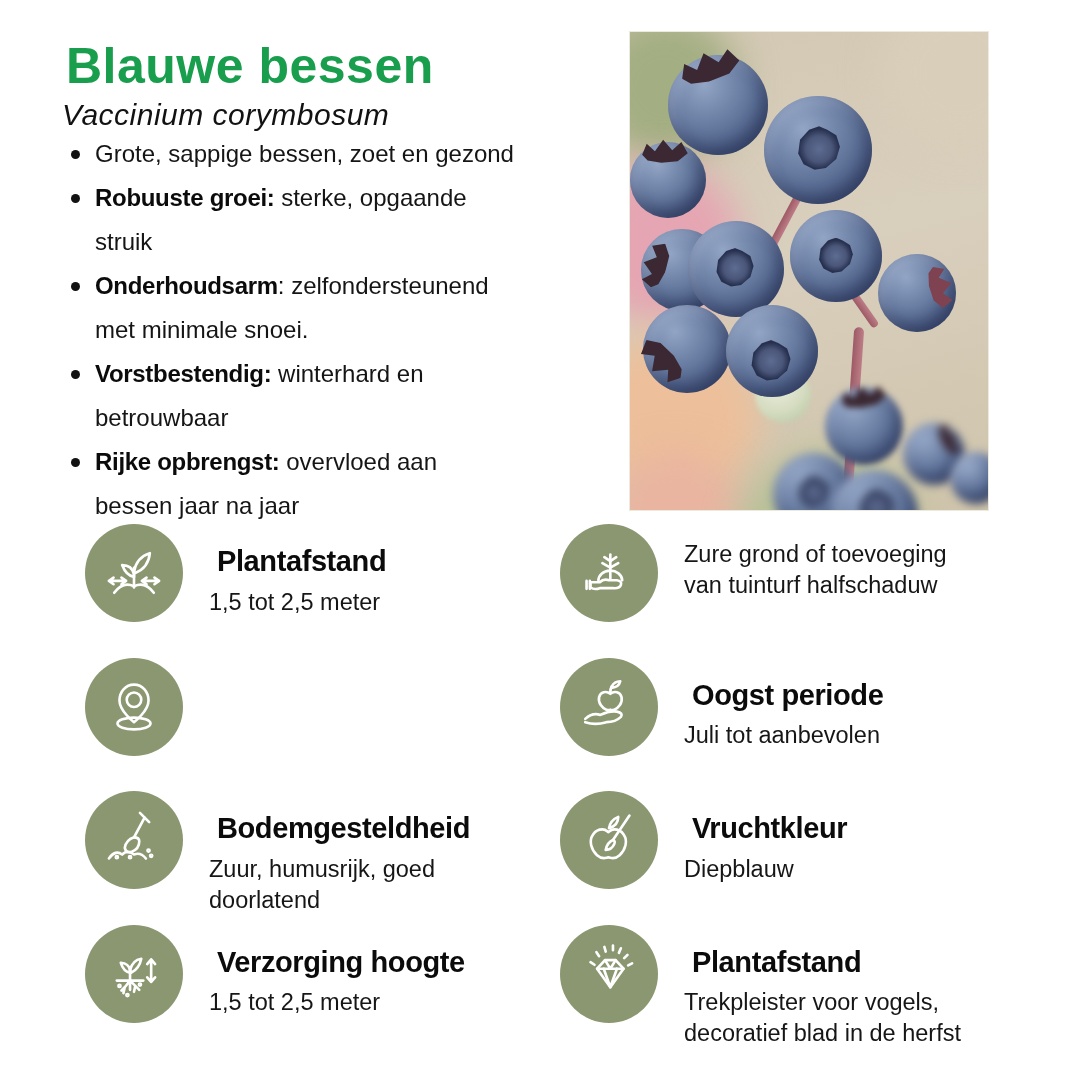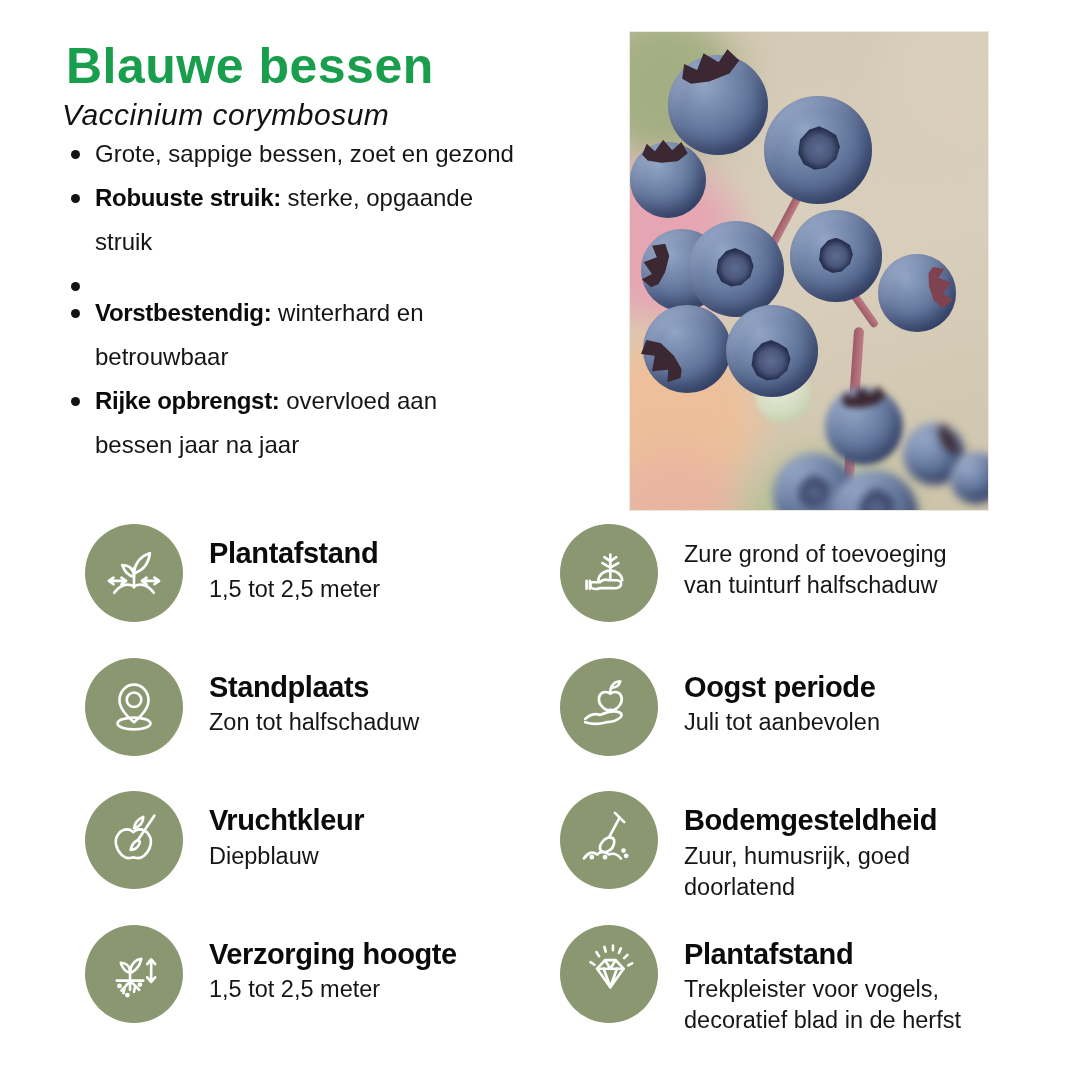--- a/index.html
+++ b/index.html
@@ -40,45 +40,47 @@
   .blur2{filter:blur(2px);} .blur3{filter:blur(3px);} .blur4{filter:blur(4px);}
 
   
   .specs{position:absolute;left:85px;top:524px;width:960px;display:grid;
          grid-template-columns:475px 1fr;grid-template-rows:repeat(4,133.5px);}
   .spec{display:flex;align-items:flex-start;gap:26px;}
   .circle{flex:0 0 98px;width:98px;height:98px;border-radius:50%;background:#8a9770;
           display:flex;align-items:center;justify-content:center;}
   .circle svg{width:66px;height:66px;}
   .spec-text{padding-top:12px;min-width:0;}
-  .spec-text h3{margin:0;font-size:29px;font-weight:800;letter-spacing:-.4px;line-height:1.2;color:#0b0b0b;}
+  .spec-text h3{margin:8px;font-size:29px;font-weight:800;letter-spacing:-.4px;line-height:1.2;color:#0b0b0b;}
   .spec-text p{margin:3px 0 0;font-size:23.5px;line-height:31px;white-space:pre-line;color:#161616;}
 </style>
 </head>
 <body>
 
 <div class="canvas">
 
   <div class="header">
     <h1 class="title">Blauwe bessen</h1>
     <h2 class="subtitle">Vaccinium corymbosum</h2>
   </div>
 
   <ul class="features">
     <li>
       <span class="dot"></span>
       <p class="ft"><b></b><span>Grote, sappige bessen, zoet en gezond</span></p>
     </li>
     <li>
       <span class="dot"></span>
-      <p class="ft"><b>Robuuste struik:</b><span> sterke, opgaande
+      <p class="ft"><b>Robuuste groei:</b><span> sterke, opgaande
 struik</span></p>
     </li>
     <li>
       <span class="dot"></span>
+      <p class="ft"><b>Onderhoudsarm</b><span>: zelfondersteunend
+met minimale snoei.</span></p>
     </li>
     <li>
       <span class="dot"></span>
       <p class="ft"><b>Vorstbestendig:</b><span> winterhard en
 betrouwbaar</span></p>
     </li>
     <li>
       <span class="dot"></span>
       <p class="ft"><b>Rijke opbrengst:</b><span> overvloed aan
 bessen jaar na jaar</span></p>
@@ -178,73 +180,69 @@
     </div>
 
     <div class="spec">
       <div class="circle">
         <svg viewBox="0 0 100 100" fill="none" stroke="#fff" stroke-width="4" stroke-linecap="round" stroke-linejoin="round">
           <ellipse cx="50" cy="75" rx="25" ry="9"></ellipse>
           <path d="M50 16 C37 16 28 27 28 40 C28 56 50 73 50 73 C50 73 72 56 72 40 C72 27 63 16 50 16 Z"></path>
           <circle cx="50" cy="39" r="11"></circle>
         </svg>
       </div>
-      <div class="spec-text">
-        <h3>Standplaats</h3>
-        <p>Zon tot halfschaduw</p>
-      </div>
     </div>
 
     <div class="spec">
       <div class="circle">
         <svg viewBox="0 0 100 100" fill="none" stroke="#fff" stroke-width="4" stroke-linecap="round" stroke-linejoin="round">
           <path d="M52 30 C46 25 37 27 35 35 C33 44 40 52 46 54 C49 55 51 55 52 54 C53 55 55 55 58 54 C64 52 71 44 69 35 C67 27 58 25 52 30 Z"></path>
           <path d="M52 28 Q52 22 54 19"></path>
           <path d="M54 19 Q58 11 67 11 Q65 20 54 21 Z"></path>
           <path d="M14 68 Q25 58 37 62 Q52 55 62 57 Q72 59 68 65 Q60 73 46 73 Q29 78 14 73"></path>
         </svg>
       </div>
       <div class="spec-text">
         <h3>Oogst periode</h3>
         <p>Juli tot aanbevolen</p>
-      </div>
-    </div>
-
-    <div class="spec">
-      <div class="circle">
-        <svg viewBox="0 0 100 100" fill="none" stroke="#fff" stroke-width="4" stroke-linecap="round" stroke-linejoin="round">
-          <path d="M40 34 C28 34 20 46 23 58 C26 70 36 80 46 77 C48 76 50 76 52 77 C62 80 72 70 75 58 C78 46 70 34 58 34 C52 34 50 38 49 38 C48 38 46 34 40 34 Z"></path>
-          <path d="M50 32 Q52 20 64 15 Q64 28 50 32 Z"></path>
-          <path d="M81 13 L56 50"></path>
-          <path d="M56 50 Q47 54 45 65 Q54 65 58 56 Q60 51 56 50 Z"></path>
-        </svg>
-      </div>
-      <div class="spec-text">
-        <h3>Vruchtkleur</h3>
-        <p>Diepblauw</p>
       </div>
     </div>
 
     <div class="spec">
       <div class="circle">
         <svg viewBox="0 0 100 100" fill="none" stroke="#fff" stroke-width="4" stroke-linecap="round" stroke-linejoin="round">
           <path d="M59 9 L73 23"></path>
           <path d="M66 16 L50 46"></path>
           <path d="M50 46 Q38 50 36 62 Q38 70 46 68 Q58 64 58 52 Q58 46 50 46 Z"></path>
           <path d="M12 78 Q22 64 32 72 Q40 64 50 72 Q60 68 68 78"></path>
           <circle cx="24" cy="76" r="1.6"></circle>
           <circle cx="44" cy="76" r="1.6"></circle>
           <circle cx="72" cy="66" r="1.6"></circle>
           <circle cx="76" cy="74" r="1.6"></circle>
         </svg>
       </div>
       <div class="spec-text">
         <h3>Bodemgesteldheid</h3>
         <p>Zuur, humusrijk, goed
 doorlatend</p>
+      </div>
+    </div>
+
+    <div class="spec">
+      <div class="circle">
+        <svg viewBox="0 0 100 100" fill="none" stroke="#fff" stroke-width="4" stroke-linecap="round" stroke-linejoin="round">
+          <path d="M40 34 C28 34 20 46 23 58 C26 70 36 80 46 77 C48 76 50 76 52 77 C62 80 72 70 75 58 C78 46 70 34 58 34 C52 34 50 38 49 38 C48 38 46 34 40 34 Z"></path>
+          <path d="M50 32 Q52 20 64 15 Q64 28 50 32 Z"></path>
+          <path d="M81 13 L56 50"></path>
+          <path d="M56 50 Q47 54 45 65 Q54 65 58 56 Q60 51 56 50 Z"></path>
+        </svg>
+      </div>
+      <div class="spec-text">
+        <h3>Vruchtkleur</h3>
+        <p>Diepblauw</p>
       </div>
     </div>
 
     <div class="spec">
       <div class="circle">
         <svg viewBox="0 0 100 100" fill="none" stroke="#fff" stroke-width="4" stroke-linecap="round" stroke-linejoin="round">
           <path d="M24 60 H64"></path>
           <path d="M44 60 V40"></path>
           <path d="M44 48 Q34 46 30 33 Q42 34 44 44 Z"></path>
           <path d="M44 44 Q48 29 61 27 Q58 42 46 48 Z"></path>

